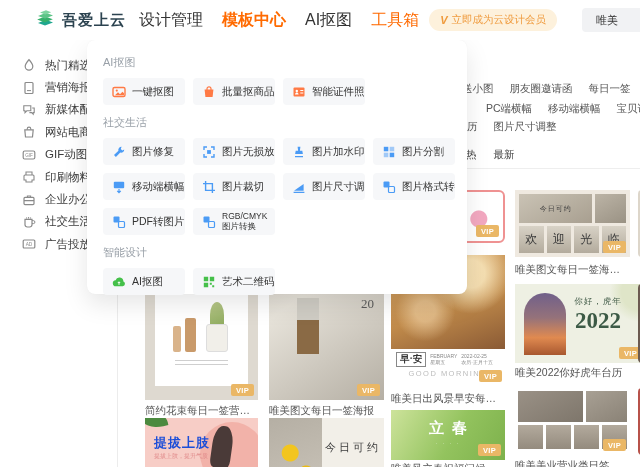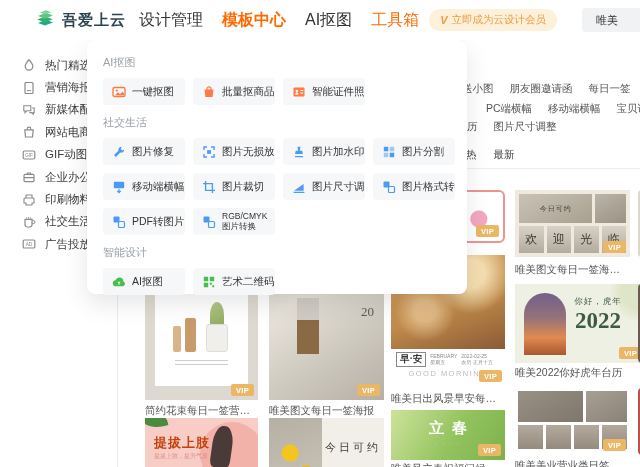--- a/index.html
+++ b/index.html
@@ -58,36 +58,36 @@
     background:linear-gradient(160deg,#b9c98a,#8aa85a);border-radius:50% 50% 10% 10%;}
   .bq-foot{position:absolute;left:20px;right:20px;bottom:20px;height:6px;
     background:repeating-linear-gradient(#cfcfcf 0 1px,transparent 1px 4px);}
   .cap-bouquet{left:26px;top:364px;width:113px;}
   .card-fitness{left:26px;top:378px;width:113px;height:100px;background:#f7cdc6;}
   .fit-leaf{position:absolute;left:-4px;top:-6px;width:26px;height:16px;background:#4c8a3f;
     border-radius:0 80% 0 80%;transform:rotate(-12deg);}
   .fit-circle{position:absolute;right:-6px;top:4px;width:64px;height:64px;border-radius:50%;background:#f2b2a9;}
   .fit-figure{position:absolute;right:26px;top:8px;width:20px;height:42px;background:#4a3a38;
     border-radius:45% 45% 20% 20%;transform:rotate(8deg);}
-  .fit-title{position:absolute;left:9px;top:16px;font-size:13px;font-weight:bold;color:#c2410c;letter-spacing:1px;}
+  .fit-title{position:absolute;left:9px;top:16px;font-size:13px;font-weight:bold;color:#1d4ed8;letter-spacing:1px;}
   .fit-sub{position:absolute;left:9px;top:34px;font-size:6px;color:#e08a8a;}
 
   
   .card-flowers{left:150px;top:148px;width:115px;height:212px;
     background:linear-gradient(145deg,#ccc7be 0%,#e6e2d9 45%,#b5afa4 100%);}
   .fl-blobs{position:absolute;left:8px;top:36px;width:64px;height:78px;
     background:
       radial-gradient(circle at 22% 30%,#f2c51f 0 9px,transparent 10px),
       radial-gradient(circle at 55% 18%,#e9ba14 0 8px,transparent 9px),
       radial-gradient(circle at 75% 42%,#f4ce2e 0 9px,transparent 10px),
       radial-gradient(circle at 35% 60%,#e5b511 0 10px,transparent 11px),
       radial-gradient(circle at 65% 72%,#f0c41e 0 8px,transparent 9px);}
   .fl-vase{position:absolute;left:28px;top:110px;width:22px;height:56px;
     background:linear-gradient(#cfccc4 0 40%,#8a6a45 40%);}
-  .fl-day{position:absolute;right:10px;top:116px;font-family:"Liberation Serif",serif;
+  .fl-day{position:absolute;right:10px;top:108px;font-family:"Liberation Serif",serif;
     font-size:13px;color:#5a5a5a;}
   .cap-flowers{left:150px;top:364px;width:115px;}
   .card-date{left:150px;top:378px;width:115px;height:100px;background:#f2efe8;display:flex;}
   .date-left{width:46%;height:100%;background:linear-gradient(160deg,#b5afa4,#cfc9be);position:relative;}
   .date-left::after{content:"";position:absolute;inset:0;
     background:
       radial-gradient(circle at 40% 35%,#f2c51f 0 8px,transparent 9px),
       radial-gradient(circle at 70% 55%,#e9ba14 0 7px,transparent 8px),
       radial-gradient(circle at 35% 70%,#f4ce2e 0 7px,transparent 8px);}
   .date-title{margin:22px auto 0;text-align:center;font-family:"Liberation Serif",serif;
@@ -358,34 +358,34 @@
             <rect x="1.2" y="3" width="11.6" height="8" rx="1.5" fill="none" stroke="currentColor" stroke-width="1.2"></rect>
             <text x="7" y="9.2" font-size="4.6" text-anchor="middle" fill="currentColor" font-family="sans-serif">GIF</text>
           </svg>
         </span>
     <span class="s-label">GIF动图</span>
   </div>
 
   <div class="side-item">
     <span class="s-icon">
           <svg viewBox="0 0 14 14">
+            <path d="M4 5V2h6v3M3 5h8a1 1 0 011 1v4h-2v2H4v-2H2V6a1 1 0 011-1z" fill="none" stroke="currentColor" stroke-width="1.1"></path>
+          </svg>
+        </span>
+    <span class="s-label">印刷物料</span>
+  </div>
+
+  <div class="side-item">
+    <span class="s-icon">
+          <svg viewBox="0 0 14 14">
             <rect x="2" y="4.4" width="10" height="7.2" rx="1" fill="none" stroke="currentColor" stroke-width="1.2"></rect>
             <path d="M5.4 4.4V3h3.2v1.4M2 7.6h10" stroke="currentColor" stroke-width="1.1" fill="none"></path>
           </svg>
         </span>
     <span class="s-label">企业办公</span>
-  </div>
-
-  <div class="side-item">
-    <span class="s-icon">
-          <svg viewBox="0 0 14 14">
-            <path d="M4 5V2h6v3M3 5h8a1 1 0 011 1v4h-2v2H4v-2H2V6a1 1 0 011-1z" fill="none" stroke="currentColor" stroke-width="1.1"></path>
-          </svg>
-        </span>
-    <span class="s-label">印刷物料</span>
   </div>
 
   <div class="side-item">
     <span class="s-icon">
           <svg viewBox="0 0 14 14">
             <path d="M3 4.4h7v5.4A2.4 2.4 0 017.6 12H5.4A2.4 2.4 0 013 9.8z" fill="none" stroke="currentColor" stroke-width="1.2"></path>
             <path d="M10 5.6h1.4a1.5 1.5 0 010 3H10M4.6 2.4v1.2M6.6 2v1.6M8.6 2.4v1.2" stroke="currentColor" stroke-width="1" fill="none"></path>
           </svg>
         </span>
     <span class="s-label">社交生活</span>

